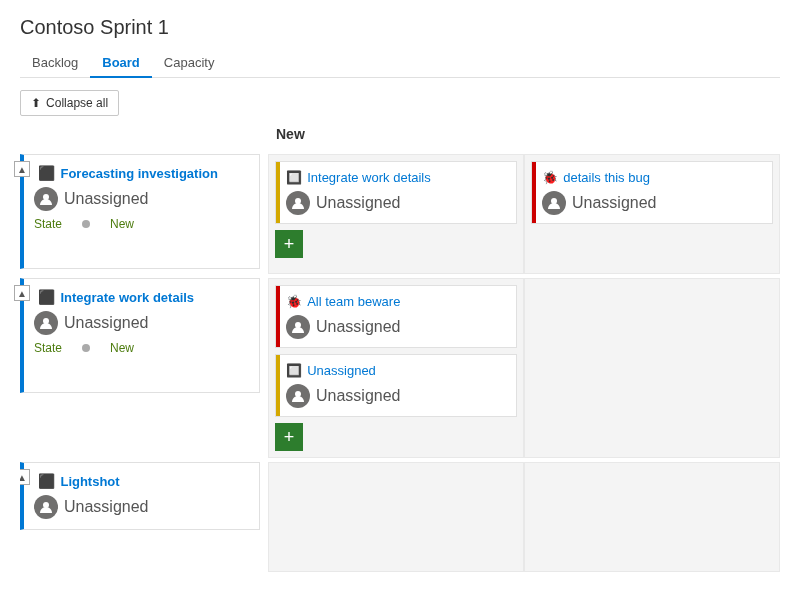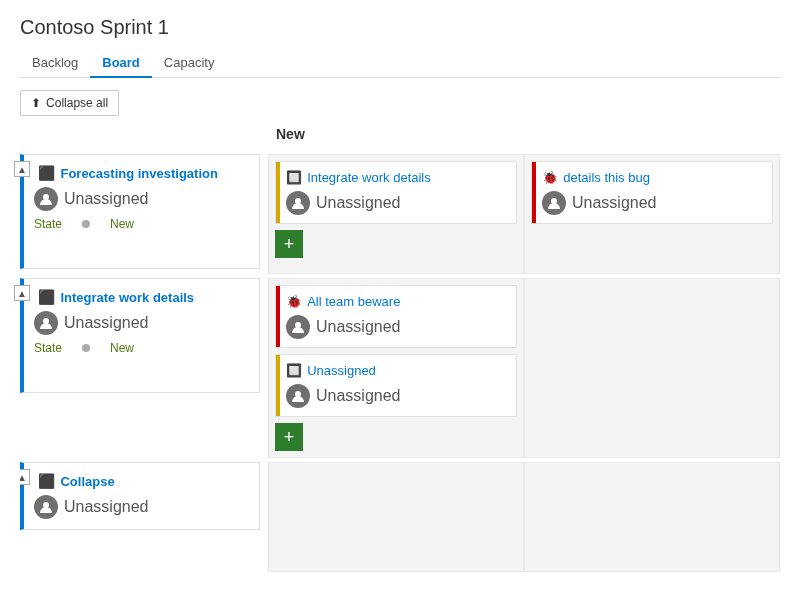--- a/index.html
+++ b/index.html
@@ -205,21 +205,21 @@
       <div class="swimlane-cell"></div>
     </div>
   </div>
 
   <div class="swimlane-section" style="flex:1; overflow:hidden;">
     <div class="swimlane-left">
       <div class="swimlane-label-panel" style="min-height:60px;">
         <span class="swimlane-toggle">▲</span>
         <div class="left-panel-title">
           <span style="color:#0078d4; font-size:14px;">⬛</span>
-          <span style="cursor:pointer;">Collapse</span>
+          <span style="cursor:pointer;">Lightshot</span>
         </div>
         <div class="task-assignee">
           <div class="avatar-circle">
             <svg width="14" height="14" viewBox="0 0 14 14" fill="white">
                 <circle cx="7" cy="5" r="3"></circle>
                 <path d="M1 13c0-3.3 2.7-6 6-6s6 2.7 6 6"></path>
               </svg>
           </div>
           <span>Unassigned</span>
         </div>

